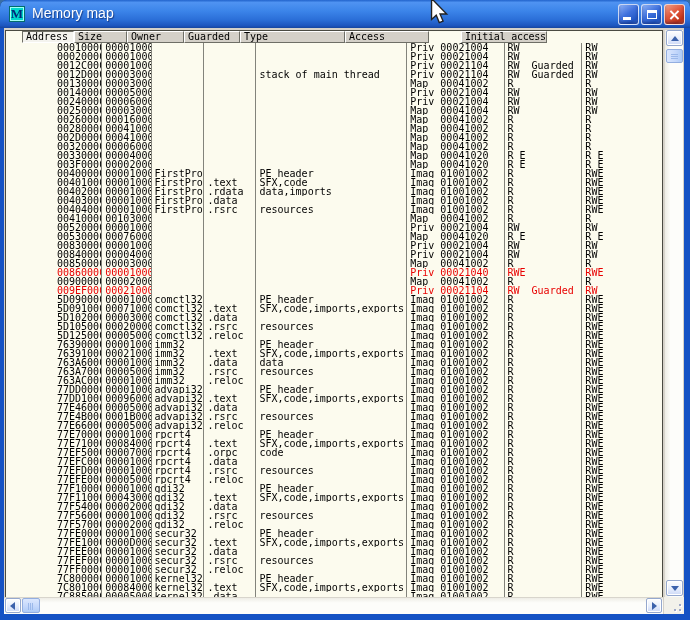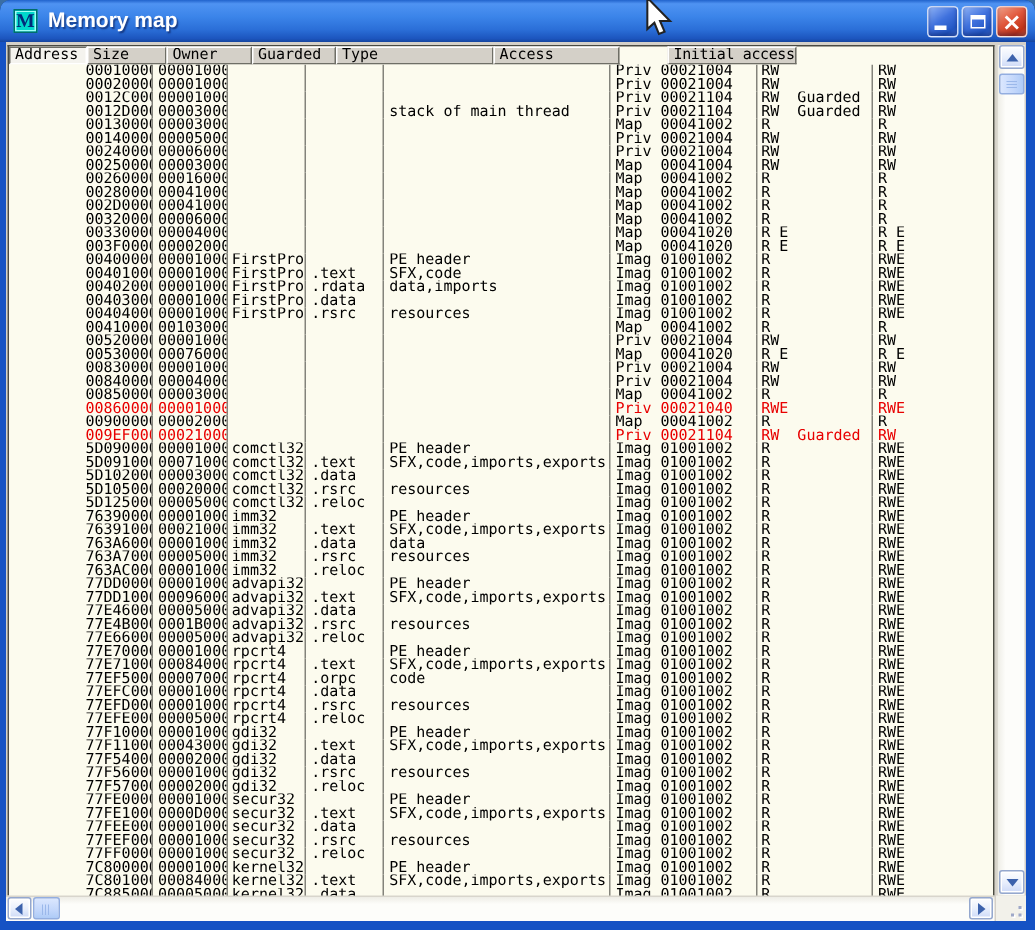--- a/index.html
+++ b/index.html
@@ -18,21 +18,21 @@
   }
   .app-icon{
     position:absolute;left:9px;top:6px;width:16px;height:16px;
     background:#00d8cc;border:1px solid #016c6c;
     color:#002a7a;font-family:"Liberation Serif",serif;font-weight:bold;
     font-size:13px;line-height:14px;text-align:center;
     box-shadow:inset 0 0 0 1px #9ffff4;
   }
   .title-text{
     position:absolute;left:32px;top:5px;
-    font-family:"Liberation Sans",sans-serif;font-weight:bold;
+    font-family:"Liberation Sans",sans-serif;font-weight:normal;
     font-size:14px;color:#fff;text-shadow:1px 1px 1px rgba(10,30,90,.65);
     white-space:nowrap;
   }
   .tb-buttons{position:absolute;right:5px;top:4px;display:flex;gap:2px;}
   .tb-btn{
     width:21px;height:21px;border-radius:3px;border:1px solid rgba(255,255,255,.75);
     position:relative;
     background:linear-gradient(145deg,#8fb2f6 0%,#3f71dd 45%,#2257c4 80%,#3e6fd4 100%);
     box-shadow:inset 0 -2px 3px rgba(0,10,60,.35);
   }
@@ -50,21 +50,21 @@
   .content{
     position:absolute;left:4px;top:28px;width:680px;height:586px;
     background:#d4d0c8;
   }
   .table-frame{
     position:absolute;left:1px;top:2px;width:658px;height:567px;
     border-left:1px solid #4a4a42;border-right:1px solid #4a4a42;border-top:1px solid #4a4a42;
     background:var(--body-bg,#fcfbee);
   }
   .header-row{
-    position:absolute;left:0;top:0;width:583px;height:12px;display:flex;
+    position:absolute;left:16px;top:0;width:583px;height:12px;display:flex;
   }
   .hcell{
     height:12px;background:var(--header-bg,#d4d0c8);
     border-top:1px solid #ffffff;border-left:1px solid #ffffff;
     border-right:1px solid #6e6e66;border-bottom:1px solid #6e6e66;
     font-size:10px;line-height:10px;color:#000;
     padding:0 0 0 3px;white-space:pre;overflow:hidden;
   }
   .hcell.pressed{
     background:#f4f3ee;

